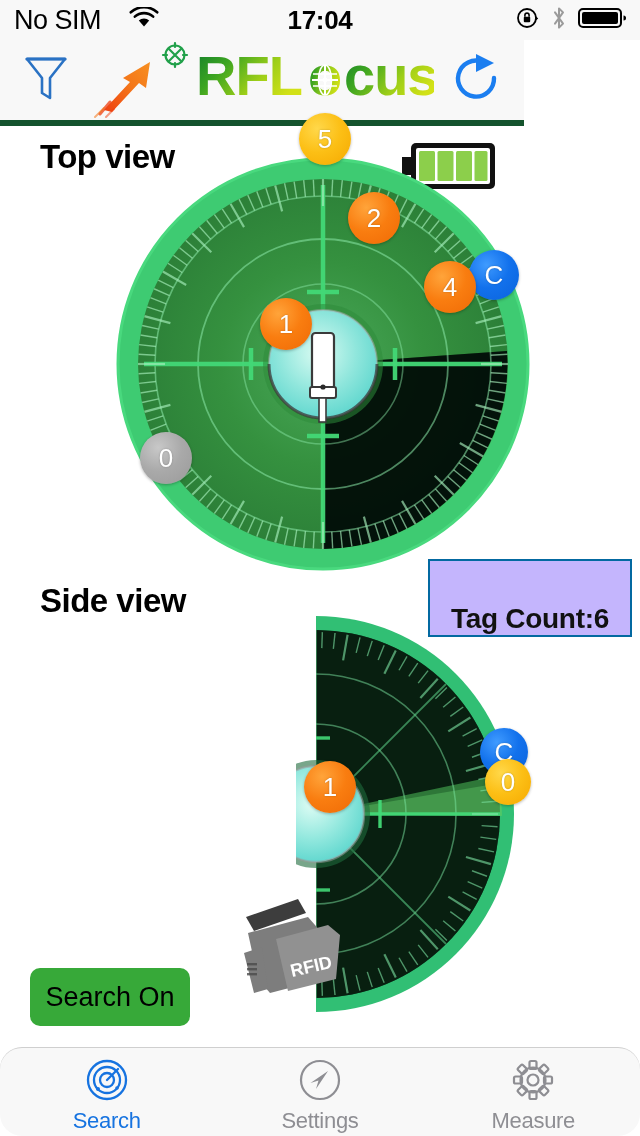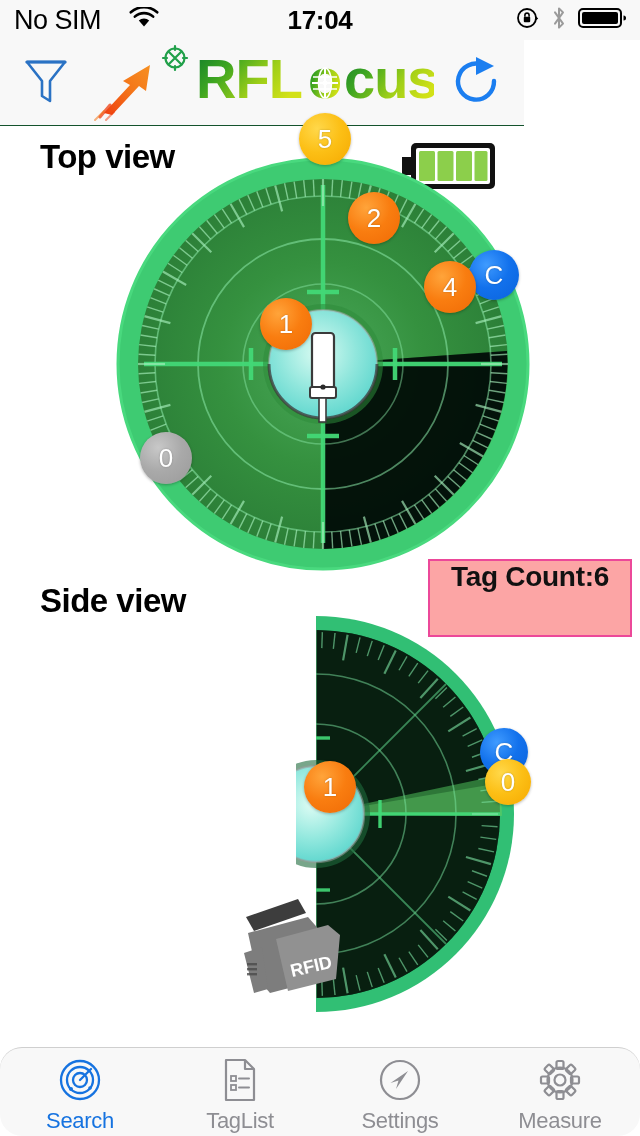--- a/index.html
+++ b/index.html
@@ -27,42 +27,42 @@
   .sb-time { font-size:26px; font-weight:600; color:#000; letter-spacing:-0.3px; }
   .sb-right {
     position:absolute; right:12px; top:0; height:40px;
     display:flex; align-items:center; gap:11px;
   }
 
   
   .navbar {
     position:absolute; left:0; top:40px; width:524px; height:86px;
     background:#f8f8f8;
-    border-bottom:1px solid #14532d;
+    border-bottom:6px solid #14532d;
     display:flex; align-items:center; justify-content:space-between;
     padding:0 22px;
   }
   .nav-logo { display:flex; align-items:center; position:relative; }
 
   
   .content { position:absolute; left:0; top:127px; width:508px; height:920px; background:#fff; }
 
   .view-label {
     position:absolute; font-size:33px; font-weight:bold; color:#000;
     letter-spacing:-0.5px;
   }
   #top-view-label  { left:40px;  top:11px; }
   #side-view-label { left:40px;  top:455px; }
 
   .battery-widget { position:absolute; right:10px; top:10px; }
 
   .tagcount-box {
     position:absolute; left:428px; top:432px; width:204px; height:78px;
-    border:2px solid #ec4899; background:#fca5a5;
-    display:flex; align-items:flex-start; justify-content:center;
+    border:2px solid #0369a1; background:#c4b5fd;
+    display:flex; align-items:flex-end; justify-content:center;
   }
   .tagcount-text { font-size:28px; font-weight:bold; color:#111; letter-spacing:-0.3px; }
 
   
   .radar-top  { position:absolute; left:114px; top:28px;  width:418px; height:418px; }
   .radar-side { position:absolute; left:296px; top:487px; width:248px; height:400px; }
 
   
   .tag {
     position:absolute; border-radius:50%;
@@ -543,50 +543,39 @@
         </g>
       </svg>
     </div>
 
     <div id="side-tags">
         <div class="tag blue" style="width: 48px; height: 48px; left: 480px; top: 601px;">C</div>
         <div class="tag yellow" style="width: 46px; height: 46px; left: 485px; top: 632px;">0</div>
         <div class="tag orange" style="width: 52px; height: 52px; left: 304px; top: 634px;">1</div>
       </div>
 
+    <button class="search-btn">Search On</button>
   </div>
 
   <div class="tabbar">
 
     <div class="tab active">
       <span class="tab-icon">
         <svg width="44" height="44" viewBox="0 0 44 44">
           <circle cx="22" cy="22" r="19" stroke="#1673e0" stroke-width="2.3" fill="none"></circle>
           <circle cx="22" cy="22" r="13" stroke="#1673e0" stroke-width="2.3" fill="none"></circle>
           <circle cx="22" cy="22" r="7" stroke="#1673e0" stroke-width="2.3" fill="none"></circle>
           <path d="M22 22 L33 11" stroke="#1673e0" stroke-width="2.3" stroke-linecap="round"></path>
           <circle cx="13" cy="31" r="2" fill="#1673e0"></circle>
           <circle cx="32" cy="30" r="1.8" fill="#1673e0"></circle>
         </svg>
       </span>
       <span class="tab-label">Search</span>
     </div>
 
-    <div class="tab">
-      <span class="tab-icon">
-        <svg width="40" height="46" viewBox="0 0 40 46">
-          <path d="M6 3 H25 L34 12 V43 H6 Z" stroke="#8e8e93" stroke-width="2.2" fill="none" stroke-linejoin="round"></path>
-          <path d="M25 3 V12 H34" stroke="#8e8e93" stroke-width="2.2" fill="none" stroke-linejoin="round"></path>
-          <rect x="11" y="19" width="5" height="5" stroke="#8e8e93" stroke-width="1.8" fill="none"></rect>
-          <rect x="11" y="28" width="5" height="5" stroke="#8e8e93" stroke-width="1.8" fill="none"></rect>
-          <path d="M19 21.5 H29 M19 30.5 H29" stroke="#8e8e93" stroke-width="2" stroke-linecap="round"></path>
-        </svg>
-      </span>
-      <span class="tab-label">TagList</span>
-    </div>
 
     <div class="tab">
       <span class="tab-icon">
         <svg width="44" height="44" viewBox="0 0 44 44">
           <circle cx="22" cy="22" r="19" stroke="#8e8e93" stroke-width="2.2" fill="none"></circle>
           <path d="M30 13 L18 31 L20.5 22.5 L12.5 25 Z" fill="#8e8e93"></path>
         </svg>
       </span>
       <span class="tab-label">Settings</span>
     </div>

